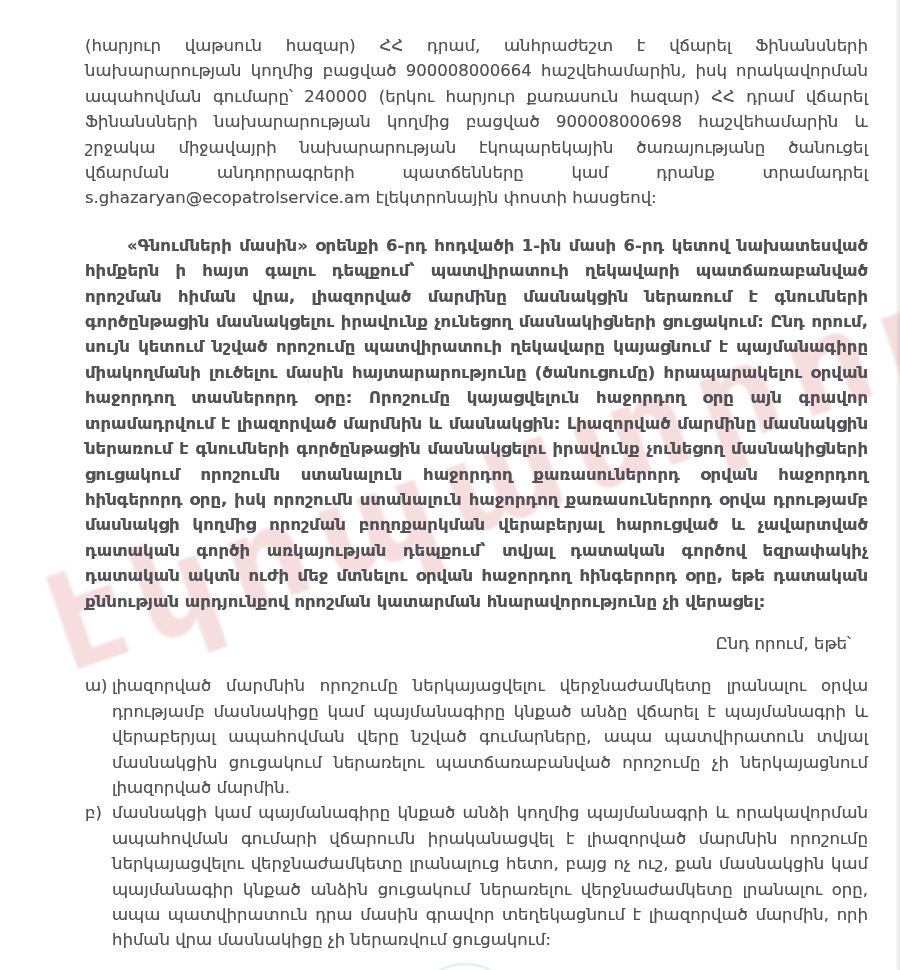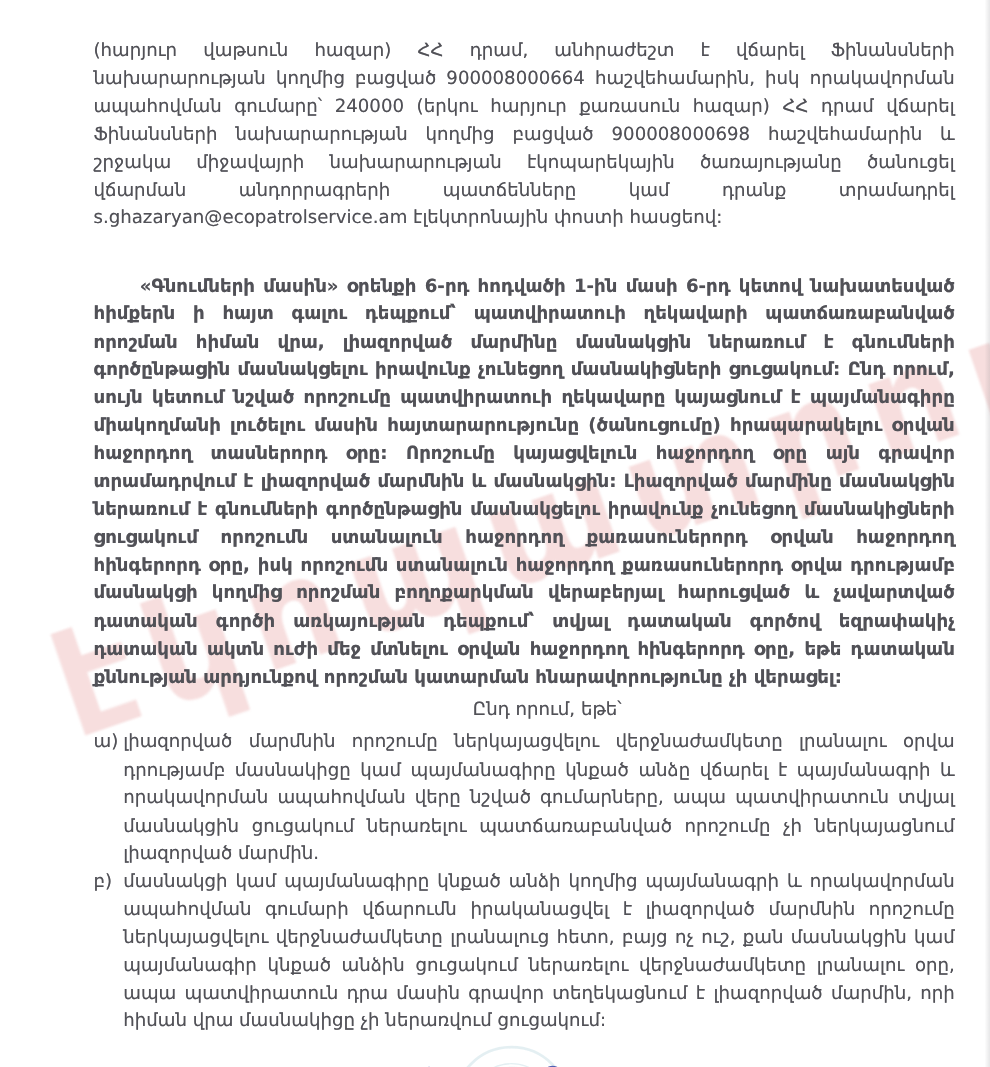--- a/index.html
+++ b/index.html
@@ -34,23 +34,23 @@
   .content{
     position:relative;
     z-index:1;
     padding:33px 32px 0 85px;
     text-align:justify;
     font-size:16.5px;
     line-height:25.4px;
     text-shadow:0 0 0.6px rgba(81,81,87,0.55);
   }
   .para{margin:0;}
-  .para.gap-after{margin-bottom:36px;}
+  .para.gap-after{margin-bottom:22px;}
   .para.indent{text-indent:42px;font-weight:bold;}
-  .intro-line{margin:4px;padding-left:42px;text-align:center;}
+  .intro-line{margin:17px;padding-left:42px;text-align:right;}
   .list-item{position:relative;padding-left:27px;margin:0;}
   .list-item .marker{position:absolute;left:0;top:0;}
   .sig-row{
     position:relative;
     z-index:1;
     display:flex;
     align-items:flex-start;
     margin-top:34px;
     padding:0 30px 0 90px;
     font-size:16.5px;
@@ -76,21 +76,21 @@
   <div class="content">
 
     <p class="para gap-after">(հարյուր վաթսուն հազար) ՀՀ դրամ, անհրաժեշտ է վճարել Ֆինանսների նախարարության կողմից բացված 900008000664 հաշվեհամարին, իսկ որակավորման ապահովման գումարը՝ 240000 (երկու հարյուր քառասուն հազար) ՀՀ դրամ վճարել Ֆինանսների նախարարության կողմից բացված 900008000698 հաշվեհամարին և շրջակա միջավայրի նախարարության էկոպարեկային ծառայությանը ծանուցել վճարման անդորրագրերի պատճենները կամ դրանք տրամադրել s.ghazaryan@ecopatrolservice.am էլեկտրոնային փոստի հասցեով:</p>
 
     <p class="para indent">«Գնումների մասին» օրենքի 6-րդ հոդվածի 1-ին մասի 6-րդ կետով նախատեսված հիմքերն ի հայտ գալու դեպքում՝ պատվիրատուի ղեկավարի պատճառաբանված որոշման հիման վրա, լիազորված մարմինը մասնակցին ներառում է գնումների գործընթացին մասնակցելու իրավունք չունեցող մասնակիցների ցուցակում: Ընդ որում, սույն կետում նշված որոշումը պատվիրատուի ղեկավարը կայացնում է պայմանագիրը միակողմանի լուծելու մասին հայտարարությունը (ծանուցումը)  հրապարակելու օրվան հաջորդող տասներորդ օրը: Որոշումը կայացվելուն հաջորդող օրը այն գրավոր տրամադրվում է լիազորված մարմնին և մասնակցին: Լիազորված մարմինը մասնակցին ներառում է գնումների գործընթացին մասնակցելու իրավունք չունեցող մասնակիցների ցուցակում որոշումն ստանալուն հաջորդող քառասուներորդ օրվան հաջորդող հինգերորդ օրը, իսկ որոշումն ստանալուն հաջորդող քառասուներորդ օրվա դրությամբ մասնակցի կողմից որոշման բողոքարկման վերաբերյալ հարուցված և չավարտված դատական գործի առկայության դեպքում՝ տվյալ դատական գործով եզրափակիչ դատական ակտն ուժի մեջ մտնելու օրվան հաջորդող հինգերորդ օրը, եթե դատական քննության արդյունքով որոշման կատարման հնարավորությունը չի վերացել:</p>
 
     <p class="intro-line">Ընդ որում, եթե՝</p>
 
     <div class="list-item">
       <span class="marker">ա)</span>
-      <span>լիազորված մարմնին որոշումը ներկայացվելու վերջնաժամկետը լրանալու օրվա դրությամբ մասնակիցը կամ պայմանագիրը կնքած անձը վճարել է պայմանագրի և որակավորման ապահովման վերը նշված  գումարները, ապա պատվիրատուն տվյալ մասնակցին ցուցակում ներառելու պատճառաբանված որոշումը չի ներկայացնում լիազորված մարմին.</span>
+      <span>լիազորված մարմնին որոշումը ներկայացվելու վերջնաժամկետը լրանալու օրվա դրությամբ մասնակիցը կամ պայմանագիրը կնքած անձը վճարել է պայմանագրի և վերաբերյալ ապահովման վերը նշված  գումարները, ապա պատվիրատուն տվյալ մասնակցին ցուցակում ներառելու պատճառաբանված որոշումը չի ներկայացնում լիազորված մարմին.</span>
     </div>
 
     <div class="list-item">
       <span class="marker">բ)</span>
       <span>մասնակցի կամ պայմանագիրը կնքած անձի կողմից պայմանագրի և որակավորման ապահովման գումարի վճարումն իրականացվել է լիազորված մարմնին որոշումը ներկայացվելու վերջնաժամկետը լրանալուց հետո, բայց ոչ ուշ, քան մասնակցին կամ պայմանագիր կնքած անձին ցուցակում ներառելու վերջնաժամկետը լրանալու օրը, ապա պատվիրատուն դրա մասին գրավոր տեղեկացնում է լիազորված մարմին, որի հիման վրա մասնակիցը չի ներառվում ցուցակում:</span>
     </div>
 
   </div>
 
   <div class="sig-row">

